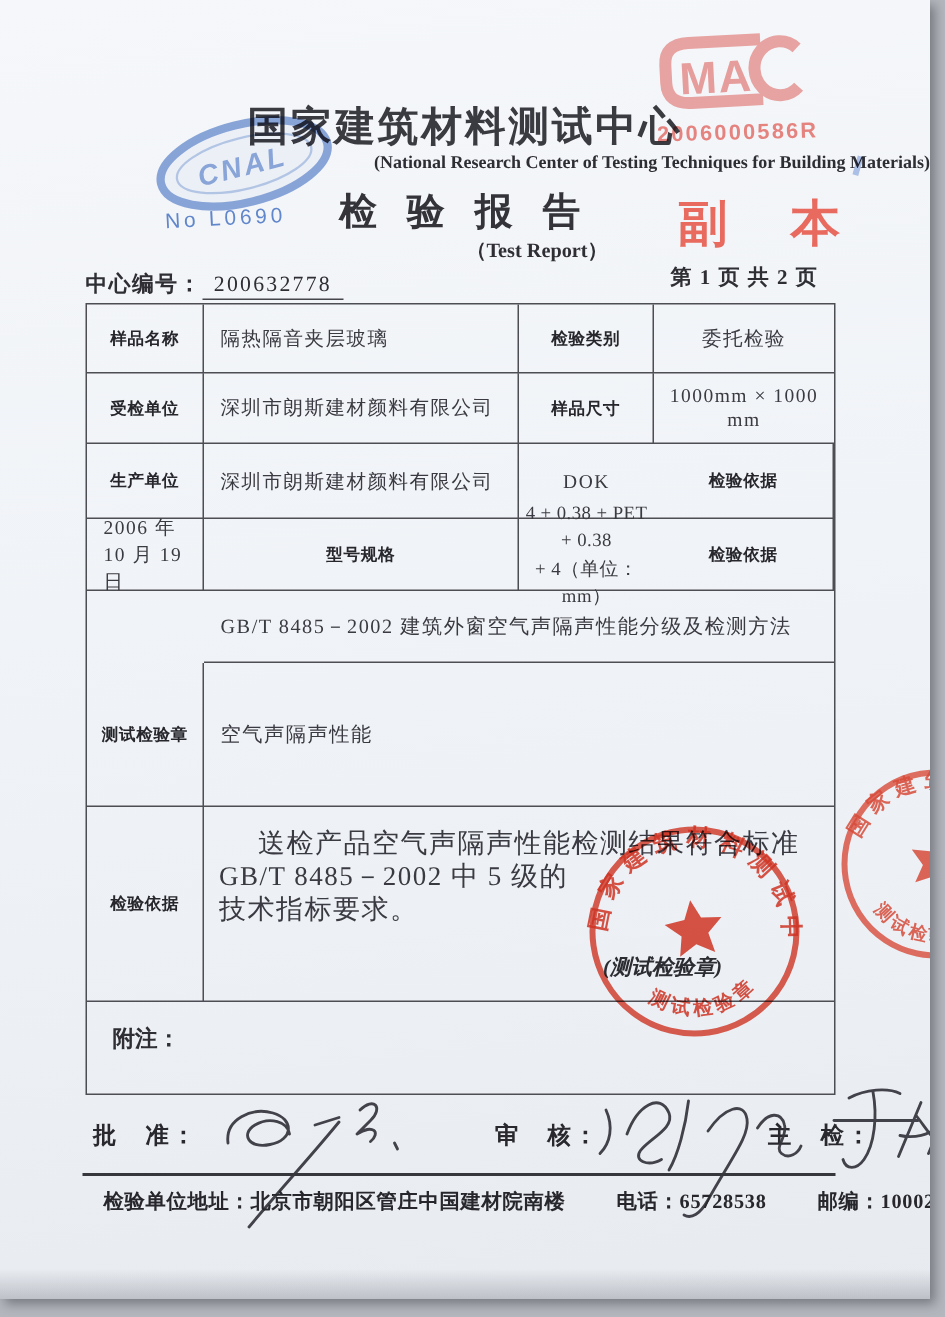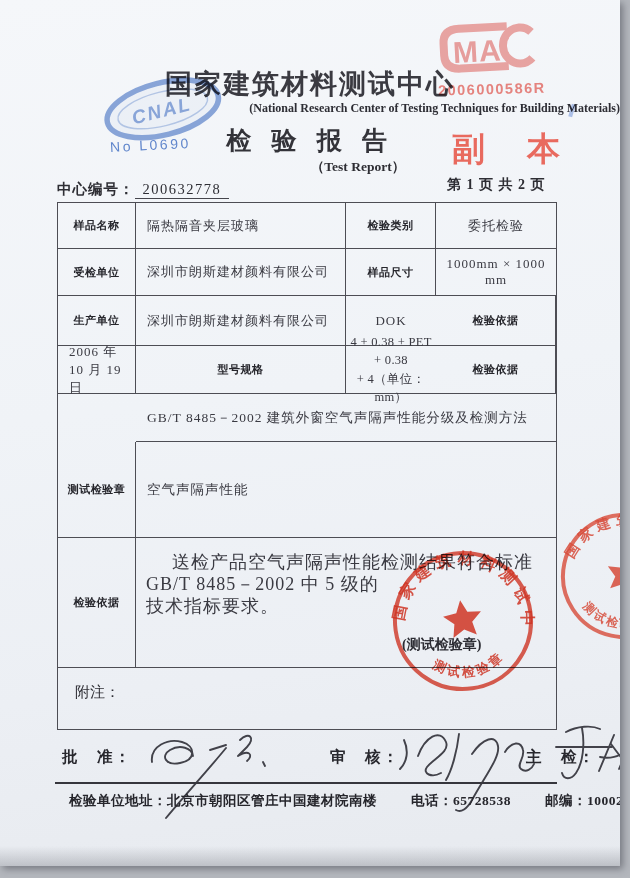--- a/index.html
+++ b/index.html
@@ -43,22 +43,22 @@
   .lbl{justify-content:center;font-weight:bold;font-size:11px;letter-spacing:.5px;color:#26262c;}
   .val{font-size:13px;padding-left:11px;color:#3a3a42;letter-spacing:1px;}
   .val-c{justify-content:center;padding-left:0;text-align:center;}
   .val-pre{white-space:pre-line;line-height:1.45;font-size:12.5px;letter-spacing:.3px;}
   .span3{grid-column:2/5;}
   .span4{grid-column:1/5;}
   .concl-cell{position:relative;display:block;}
   .concl-text{padding:13px 10px 0 10px;font-size:18px;line-height:22px;color:#3a3a42;letter-spacing:1px;}
   .concl-text .ind{text-indent:26px;}
   .sign-date{position:absolute;left:193px;top:64px;font-size:15px;font-weight:bold;letter-spacing:.5px;color:#2c2c33;}
-  .seal-note{position:absolute;left:266px;top:98px;font-size:14px;font-weight:bold;color:#2c2c33;}
-  .note-cell{align-items:flex-start;padding:15px 0 0 17px;font-weight:normal;font-size:15px;text-align:right;}
+  .seal-note{position:absolute;left:266px;top:98px;font-size:14px;font-weight:bold;color:#2c2c33;font-style:italic;}
+  .note-cell{align-items:flex-start;padding:15px 0 0 17px;font-weight:bold;font-size:15px;text-align:right;}
 
   
   .sig-label{top:747px;font-size:15.5px;font-weight:bold;letter-spacing:2px;color:#28282e;}
   .footer-rule{left:55px;top:782px;width:502px;height:2px;background:#36363d;}
   .footer-line{left:53px;top:792px;font-size:13.5px;font-weight:bold;letter-spacing:.5px;color:#26262c;white-space:nowrap;}
   .footer-line span{margin-right:18px;margin-left:16px;}
 
   
   .stamp{mix-blend-mode:multiply;pointer-events:none;}
   .cma-wrap{left:436px;top:20px;transform:rotate(-3deg);}
@@ -122,21 +122,21 @@
         <div>技术指标要求。</div>
       </div>
       <div class="seal-note">(测试检验章)</div>
     </div>
 
     <div class="cell span4 no-r no-b note-cell">附注：</div>
   </div>
 
   <div class="abs sig-label" style="left:62px;">批　准：</div>
   <div class="abs sig-label" style="left:330px;">审　核：</div>
-  <div class="abs sig-label" style="left:512px;margin-left:14px;">主　检：</div>
+  <div class="abs sig-label" style="left:512px;">主　检：</div>
 
   <svg class="abs" style="left:0;top:700px;" width="630" height="150" viewBox="0 0 630 150">
     <g fill="none" stroke="#34343c" stroke-width="1.9" stroke-linecap="round" stroke-linejoin="round" opacity=".92">
       <g>
         <path d="M152,62 C150,46 168,38 182,42 C196,46 196,60 180,63 C166,66 160,56 170,50 C180,44 192,48 193,56"></path>
         <path d="M210,50 l16,-5"></path>
         <path d="M240,40 c9,-9 16,-2 7,7 l-9,9 c11,-7 16,-1 9,5"></path>
         <path d="M263,62 l2,4"></path>
         <path d="M226,48 C208,70 186,94 166,118"></path>
       </g>

